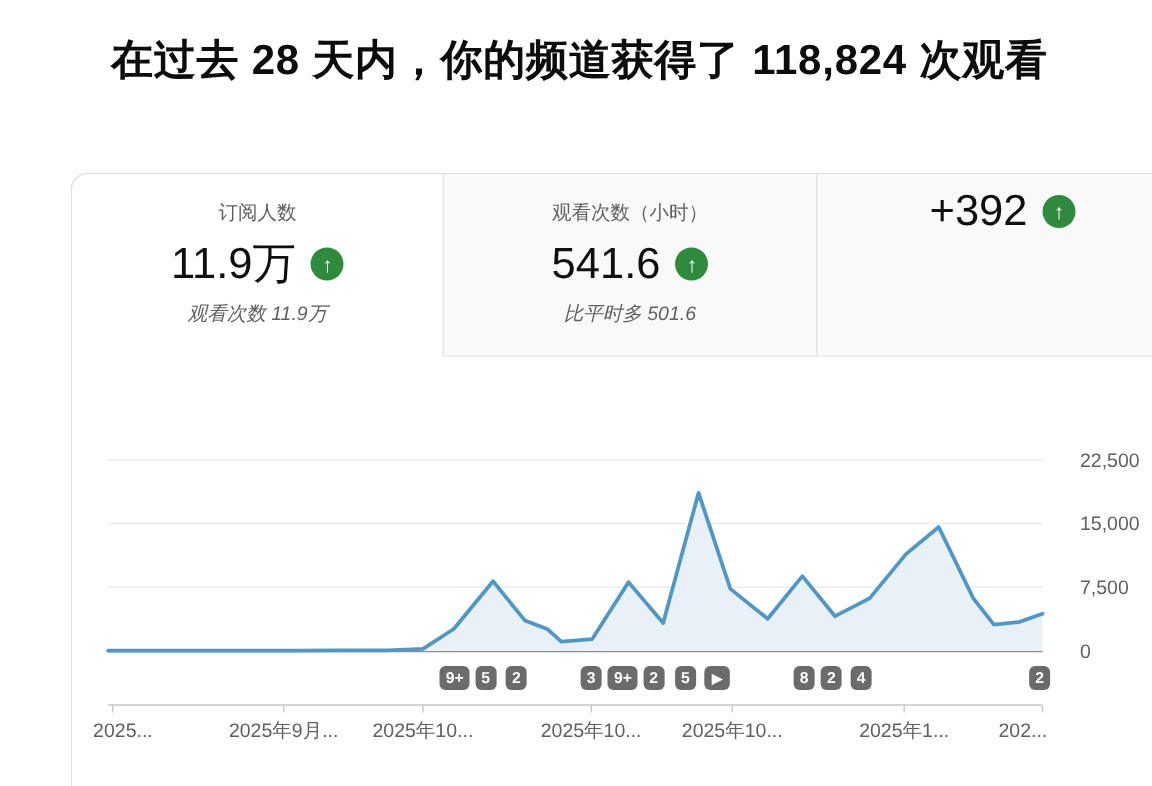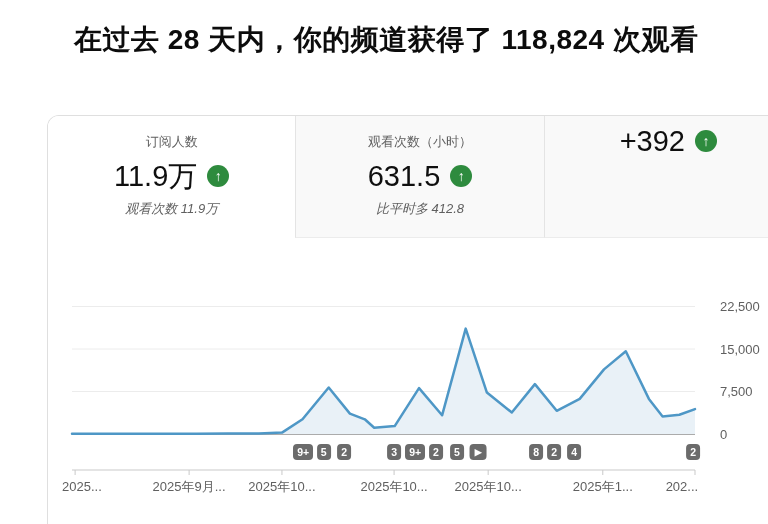--- a/index.html
+++ b/index.html
@@ -51,24 +51,24 @@
         <div class="value-row">
           <span class="metric-value">11.9万</span>
           <span class="trend-icon green-bg" style="background: rgb(46, 139, 62);">↑</span>
         </div>
         <div class="metric-subtitle">观看次数 11.9万</div>
       </div>
 
       <div class="tab">
         <div class="metric-label">观看次数（小时）</div>
         <div class="value-row">
-          <span class="metric-value">631.5</span>
+          <span class="metric-value">541.6</span>
           <span class="trend-icon green-bg" style="background: rgb(46, 139, 62);">↑</span>
         </div>
-        <div class="metric-subtitle">比平时多 412.8</div>
+        <div class="metric-subtitle">比平时多 501.6</div>
       </div>
 
       <div class="tab">
         <div class="value-row">
           <span class="metric-value">+392</span>
           <span class="trend-icon green-bg" style="background: rgb(46, 139, 62);">↑</span>
         </div>
       </div>
 
     </div>

